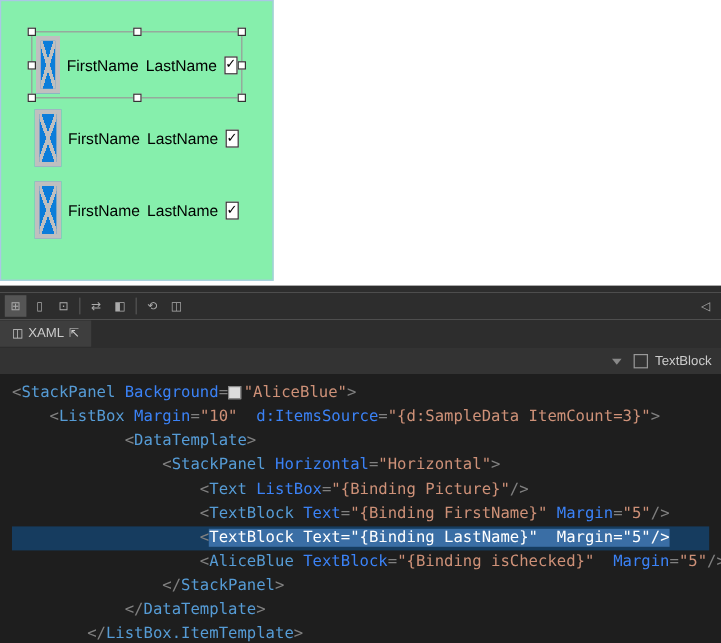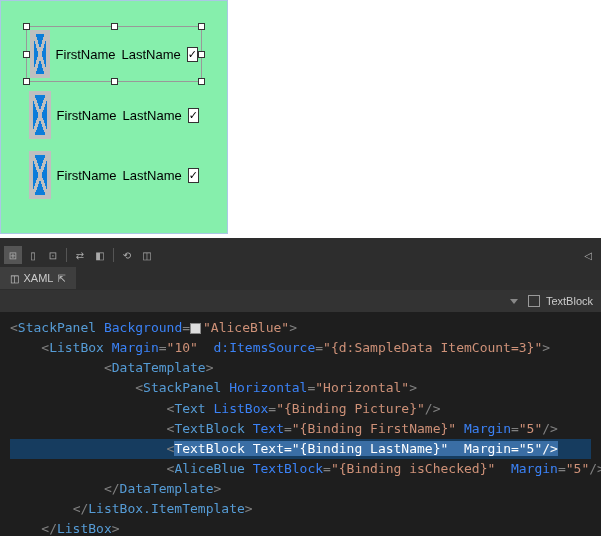--- a/index.html
+++ b/index.html
@@ -101,17 +101,18 @@
 
 <div class="code">
 <div class="ln"><span class="p">&lt;</span><span class="k">StackPanel</span> <span class="a">Background</span><span class="p">=</span><span class="cwhite"></span><span class="s">"AliceBlue"</span><span class="p">&gt;</span></div>
 <div class="ln">    <span class="p">&lt;</span><span class="k">ListBox</span> <span class="a">Margin</span><span class="p">=</span><span class="s">"10"</span>  <span class="a">d:ItemsSource</span><span class="p">=</span><span class="s">"{d:SampleData ItemCount=3}"</span><span class="p">&gt;</span></div>
 <div class="ln">            <span class="p">&lt;</span><span class="k">DataTemplate</span><span class="p">&gt;</span></div>
 <div class="ln">                <span class="p">&lt;</span><span class="k">StackPanel</span> <span class="a">Horizontal</span><span class="p">=</span><span class="s">"Horizontal"</span><span class="p">&gt;</span></div>
 <div class="ln">                    <span class="p">&lt;</span><span class="k">Text</span> <span class="a">ListBox</span><span class="p">=</span><span class="s">"{Binding Picture}"</span><span class="p">/&gt;</span></div>
 <div class="ln">                    <span class="p">&lt;</span><span class="k">TextBlock</span> <span class="a">Text</span><span class="p">=</span><span class="s">"{Binding FirstName}"</span> <span class="a">Margin</span><span class="p">=</span><span class="s">"5"</span><span class="p">/&gt;</span></div>
 <div class="ln hl">                    <span class="p">&lt;</span><span class="selbox"><span>TextBlock</span> <span>Text</span>=<span>"{Binding LastName}"</span>  <span>Margin</span>=<span>"5"</span>/&gt;</span></div>
 <div class="ln">                    <span class="p">&lt;</span><span class="k">AliceBlue</span> <span class="a">TextBlock</span><span class="p">=</span><span class="s">"{Binding isChecked}"</span>  <span class="a">Margin</span><span class="p">=</span><span class="s">"5"</span><span class="p">/&gt;</span></div>
+<div class="ln">                <span class="p">&lt;/</span><span class="k">StackPanel</span><span class="p">&gt;</span></div>
 <div class="ln">            <span class="p">&lt;/</span><span class="k">DataTemplate</span><span class="p">&gt;</span></div>
 <div class="ln">        <span class="p">&lt;/</span><span class="k">ListBox.ItemTemplate</span><span class="p">&gt;</span></div>
 <div class="ln">    <span class="p">&lt;/</span><span class="k">ListBox</span><span class="p">&gt;</span></div>
 
 </div>
 
 </body></html>

